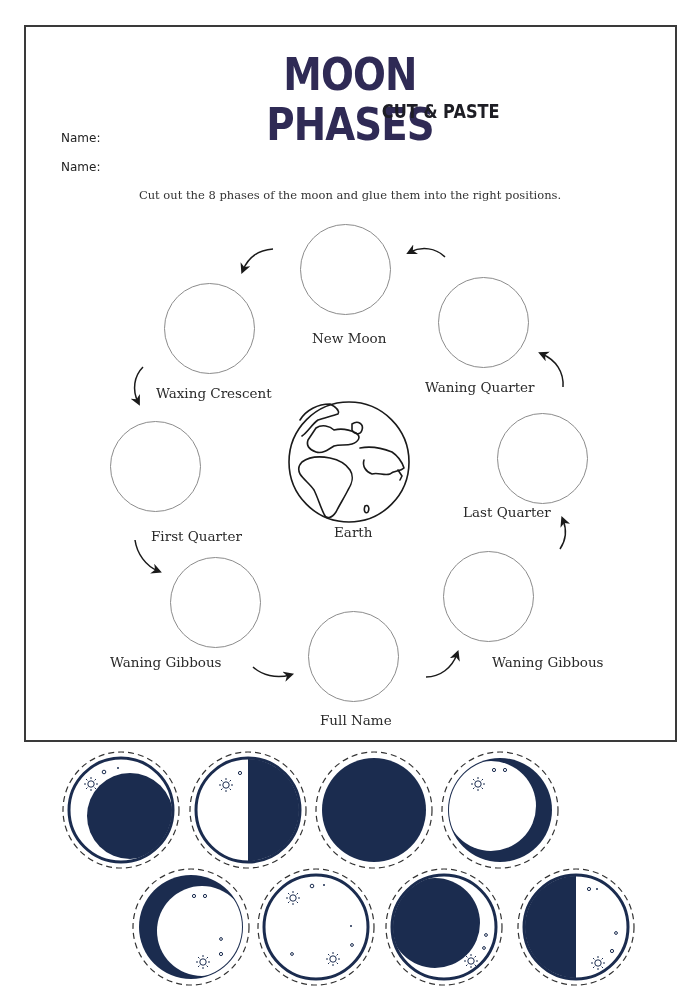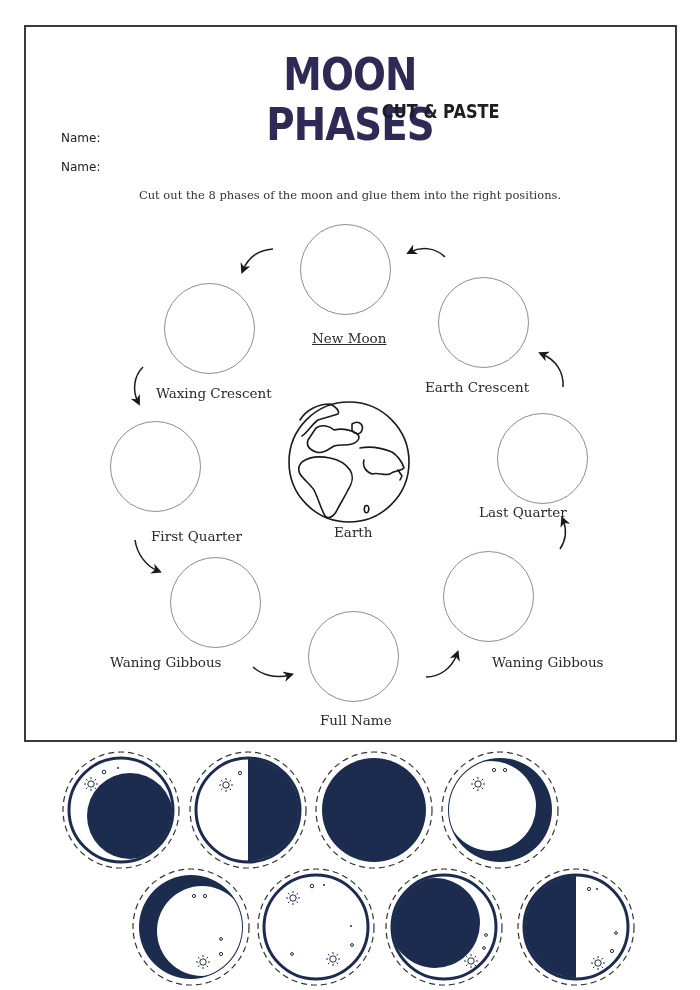--- a/index.html
+++ b/index.html
@@ -28,42 +28,42 @@
 
 <div class="title">MOON PHASES</div>
 <div class="subtitle">CUT &amp; PASTE</div>
 
 <div class="field" style="top:131px;">Name:</div>
 <div class="field" style="top:160px;">Name:</div>
 
 <div class="instr">Cut out the 8 phases of the moon and glue them into the right positions.</div>
 
 <div class="slot" style="left:300px;top:224px;width:91px;height:91px;"></div>
-<div class="label" style="left:312px;top:330px;text-decoration:underline;">New Moon</div>
+<div class="label" style="left:312px;top:330px;">New Moon</div>
 
 <div class="slot" style="left:164px;top:283px;width:91px;height:91px;"></div>
 <div class="label" style="left:156px;top:385px;">Waxing Crescent</div>
 
 <div class="slot" style="left:110px;top:421px;width:91px;height:91px;"></div>
 <div class="label" style="left:151px;top:528px;">First Quarter</div>
 
 <div class="slot" style="left:170px;top:557px;width:91px;height:91px;"></div>
 <div class="label" style="left:110px;top:654px;">Waning Gibbous</div>
 
 <div class="slot" style="left:308px;top:611px;width:91px;height:91px;"></div>
 <div class="label" style="left:320px;top:712px;">Full Name</div>
 
 <div class="slot" style="left:443px;top:551px;width:91px;height:91px;"></div>
 <div class="label" style="left:492px;top:654px;text-align:right;">Waning Gibbous</div>
 
 <div class="slot" style="left:497px;top:413px;width:91px;height:91px;"></div>
-<div class="label" style="left:463px;top:504px;margin-left:16px;">Last Quarter</div>
+<div class="label" style="left:463px;top:504px;">Last Quarter</div>
 
 <div class="slot" style="left:438px;top:277px;width:91px;height:91px;"></div>
-<div class="label" style="left:425px;top:379px;">Earth Crescent</div>
+<div class="label" style="left:425px;top:379px;">Waning Quarter</div>
 
 <svg class="overlay" width="700" height="990">
   <g fill="none" stroke="#1a1a1a" stroke-width="1.6" stroke-linejoin="round" stroke-linecap="round">
     <circle cx="349" cy="462" r="60"></circle>
 
     <path d="M300,420 C306,410 318,404 330,404 C336,407 340,410 338,414 C332,416 324,418 318,420 C312,424 308,432 302,436"></path>
     <path d="M316,428 C322,424 330,426 334,430 C342,428 350,430 356,433 C362,437 358,442 352,444 C346,446 340,444 334,446 C328,450 322,454 316,452 C310,450 306,446 308,440 Z"></path>
     <path d="M352,424 C358,420 364,424 362,430 C360,436 354,434 352,430 Z"></path>
     <path d="M360,448 C370,446 382,448 392,452 C398,456 402,462 404,468 C400,472 394,470 390,474 C384,476 378,472 372,474 C366,472 362,466 364,460"></path>
     <path d="M398,470 L402,476 L400,480"></path>

